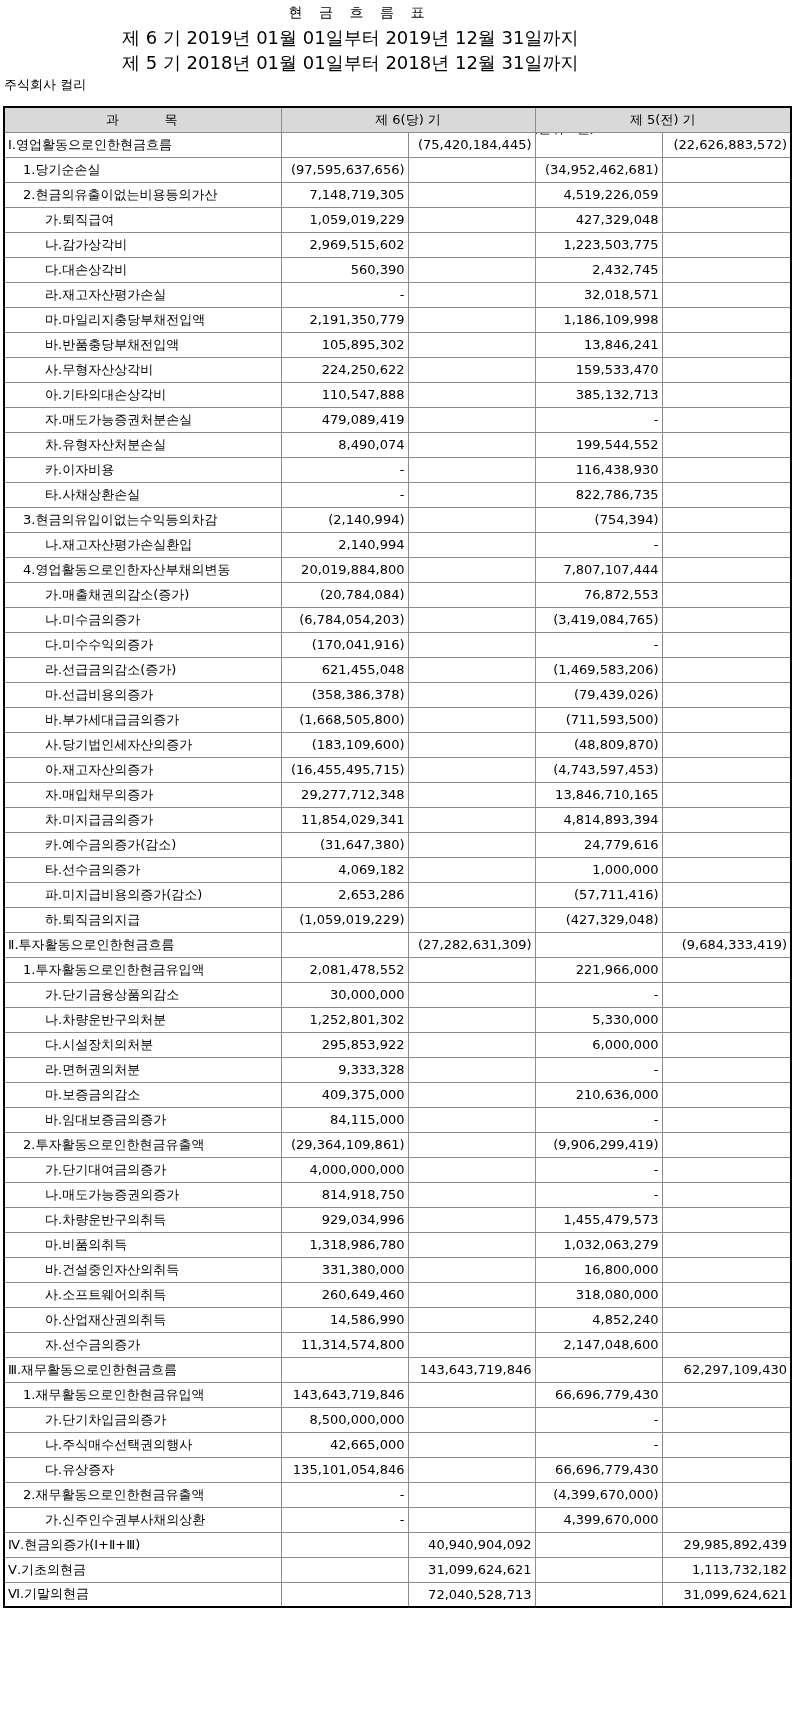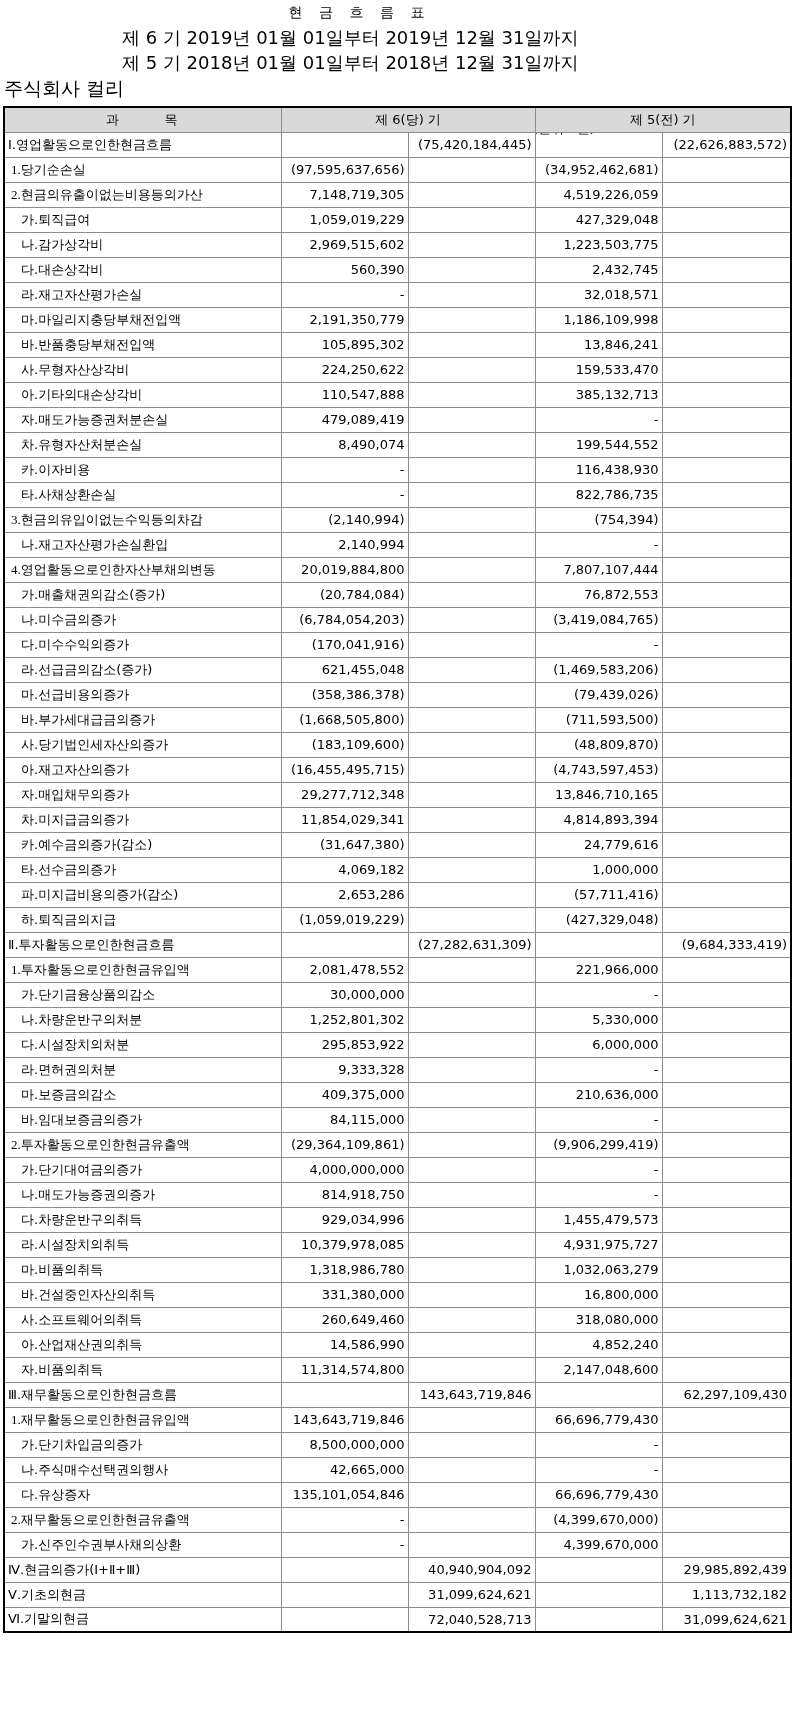--- a/index.html
+++ b/index.html
@@ -11,21 +11,21 @@
   .title {
     position: absolute; top: 4px; left: 0; width: 700px;
     text-align: center; font-size: 14px; letter-spacing: 6px;
     padding-left: 19px; box-sizing: border-box;
   }
   .period {
     position: absolute; left: 122px; font-size: 18px; white-space: nowrap;
   }
   .period.p1 { top: 26px; }
   .period.p2 { top: 51px; }
-  .company { position: absolute; left: 4px; top: 76px; font-size: 19px; }
+  .company { position: absolute; left: 4px; top: 76px; font-size: 13px; }
   .unit { position: absolute; left: 533px; top: 76px; font-size: 13px; margin-top: 44px; }
 
   table.cf {
     position: absolute; top: 106px; left: 3px;
     width: 787px; border-collapse: collapse; table-layout: fixed;
     border: 2px solid #000;
   }
   table.cf col.c0 { width: 277px; }
   table.cf col.c1 { width: 127px; }
   table.cf col.c2 { width: 127px; }
@@ -40,22 +40,22 @@
   table.cf thead th {
     background: #d9d9d9; text-align: center;
     border-bottom: 1px solid #8c8c8c;
   }
   table.cf thead th.subj {
     text-align: left;
   }
   .subj-wrap { display: flex; justify-content: space-between; padding: 0 100px 0 98px; }
   table.cf td.num { text-align: right; }
   table.cf td.lbl.l0 { }
-  table.cf td.lbl.l1 { padding-left: 6px; font-family: Liberation Serif, serif; }
-  table.cf td.lbl.l2 { padding-left: 16px; }
+  table.cf td.lbl.l1 { padding-left: 18px; }
+  table.cf td.lbl.l2 { padding-left: 40px; }
 </style>
 </head>
 <body>
 
 <div class="title">현 금 흐 름 표</div>
 <div class="period p1">제 6 기 2019년 01월 01일부터 2019년 12월 31일까지</div>
 <div class="period p2">제 5 기 2018년 01월 01일부터 2018년 12월 31일까지</div>
 <div class="company">주식회사 컬리</div>
 <div class="unit">(단위 : 원)</div>
 
@@ -382,27 +382,20 @@
         <td class="num"></td>
       </tr>
       <tr>
         <td class="lbl l2">다.차량운반구의취득</td>
         <td class="num">929,034,996</td>
         <td class="num"></td>
         <td class="num">1,455,479,573</td>
         <td class="num"></td>
       </tr>
       <tr>
-        <td class="lbl l2">라.시설장치의취득</td>
-        <td class="num">10,379,978,085</td>
-        <td class="num"></td>
-        <td class="num">4,931,975,727</td>
-        <td class="num"></td>
-      </tr>
-      <tr>
         <td class="lbl l2">마.비품의취득</td>
         <td class="num">1,318,986,780</td>
         <td class="num"></td>
         <td class="num">1,032,063,279</td>
         <td class="num"></td>
       </tr>
       <tr>
         <td class="lbl l2">바.건설중인자산의취득</td>
         <td class="num">331,380,000</td>
         <td class="num"></td>
@@ -417,21 +410,21 @@
         <td class="num"></td>
       </tr>
       <tr>
         <td class="lbl l2">아.산업재산권의취득</td>
         <td class="num">14,586,990</td>
         <td class="num"></td>
         <td class="num">4,852,240</td>
         <td class="num"></td>
       </tr>
       <tr>
-        <td class="lbl l2">자.비품의취득</td>
+        <td class="lbl l2">자.선수금의증가</td>
         <td class="num">11,314,574,800</td>
         <td class="num"></td>
         <td class="num">2,147,048,600</td>
         <td class="num"></td>
       </tr>
       <tr>
         <td class="lbl l0">Ⅲ.재무활동으로인한현금흐름</td>
         <td class="num"></td>
         <td class="num">143,643,719,846</td>
         <td class="num"></td>

